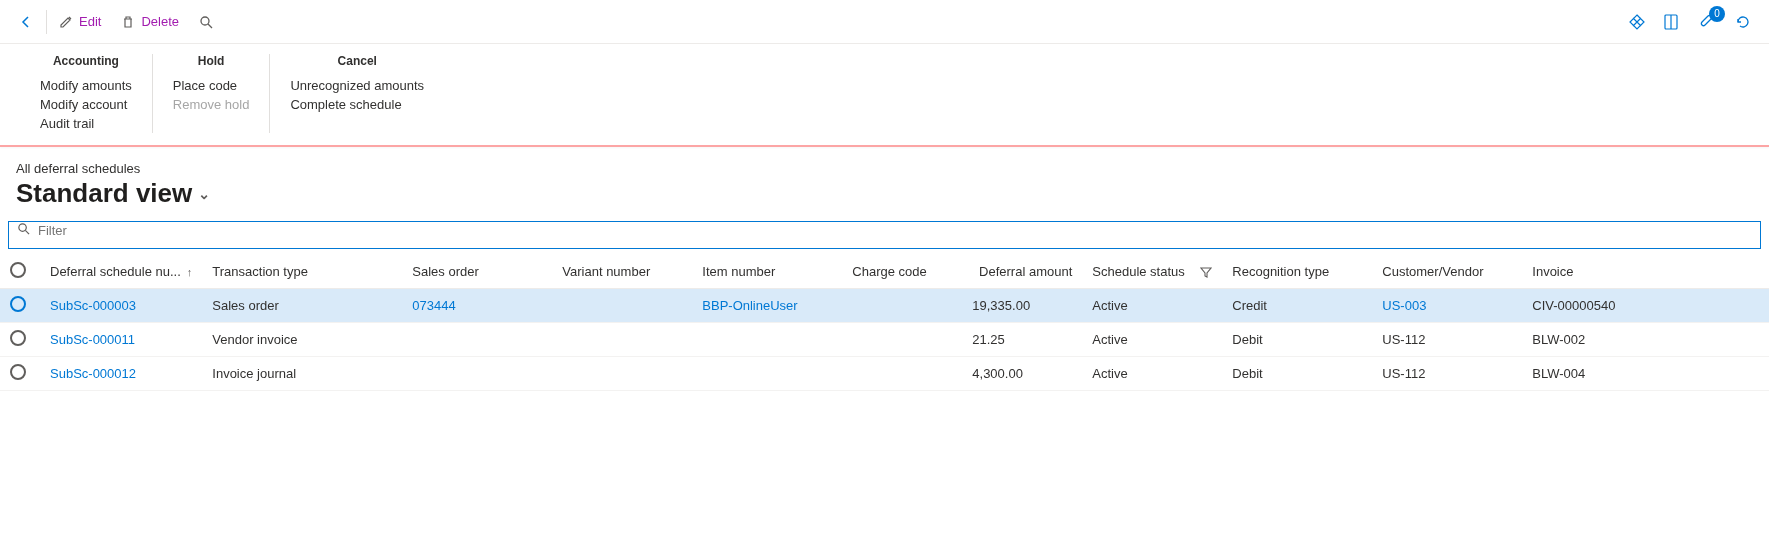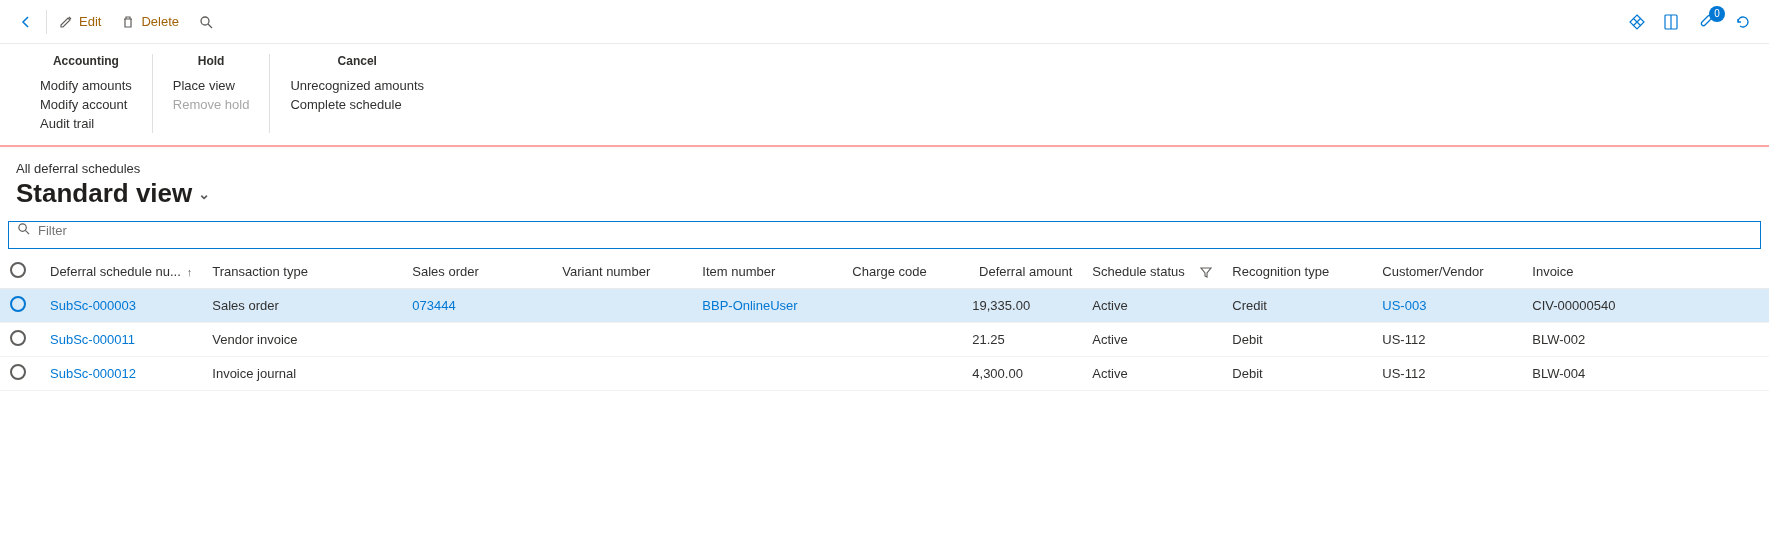--- a/index.html
+++ b/index.html
@@ -23,21 +23,21 @@
       align-items: center;
       height: 100%;
     }
     .tb-btn {
       display: flex;
       align-items: center;
       gap: 6px;
       padding: 0 10px;
       height: 100%;
       cursor: pointer;
-      color: #a16207;
+      color: #a21caf;
     }
     .tb-sep {
       width: 1px;
       height: 24px;
       background: #e1dfdd;
       margin: 0 2px;
     }
     .tb-tab {
       display: flex;
       align-items: center;
@@ -248,21 +248,21 @@
 
 <div class="ribbon" id="ribbon">
     <div class="ribbon-group">
       <div class="ribbon-group-title">Accounting</div>
       <div class="ribbon-item">Modify amounts</div>
       <div class="ribbon-item">Modify account</div>
       <div class="ribbon-item">Audit trail</div>
     </div>
     <div class="ribbon-group">
       <div class="ribbon-group-title">Hold</div>
-      <div class="ribbon-item">Place view</div>
+      <div class="ribbon-item">Place code</div>
       <div class="ribbon-item disabled">Remove hold</div>
     </div>
     <div class="ribbon-group">
       <div class="ribbon-group-title">Cancel</div>
       <div class="ribbon-item">Unrecognized amounts</div>
       <div class="ribbon-item">Complete schedule</div>
     </div>
   </div>
 
 <div class="page-header">

